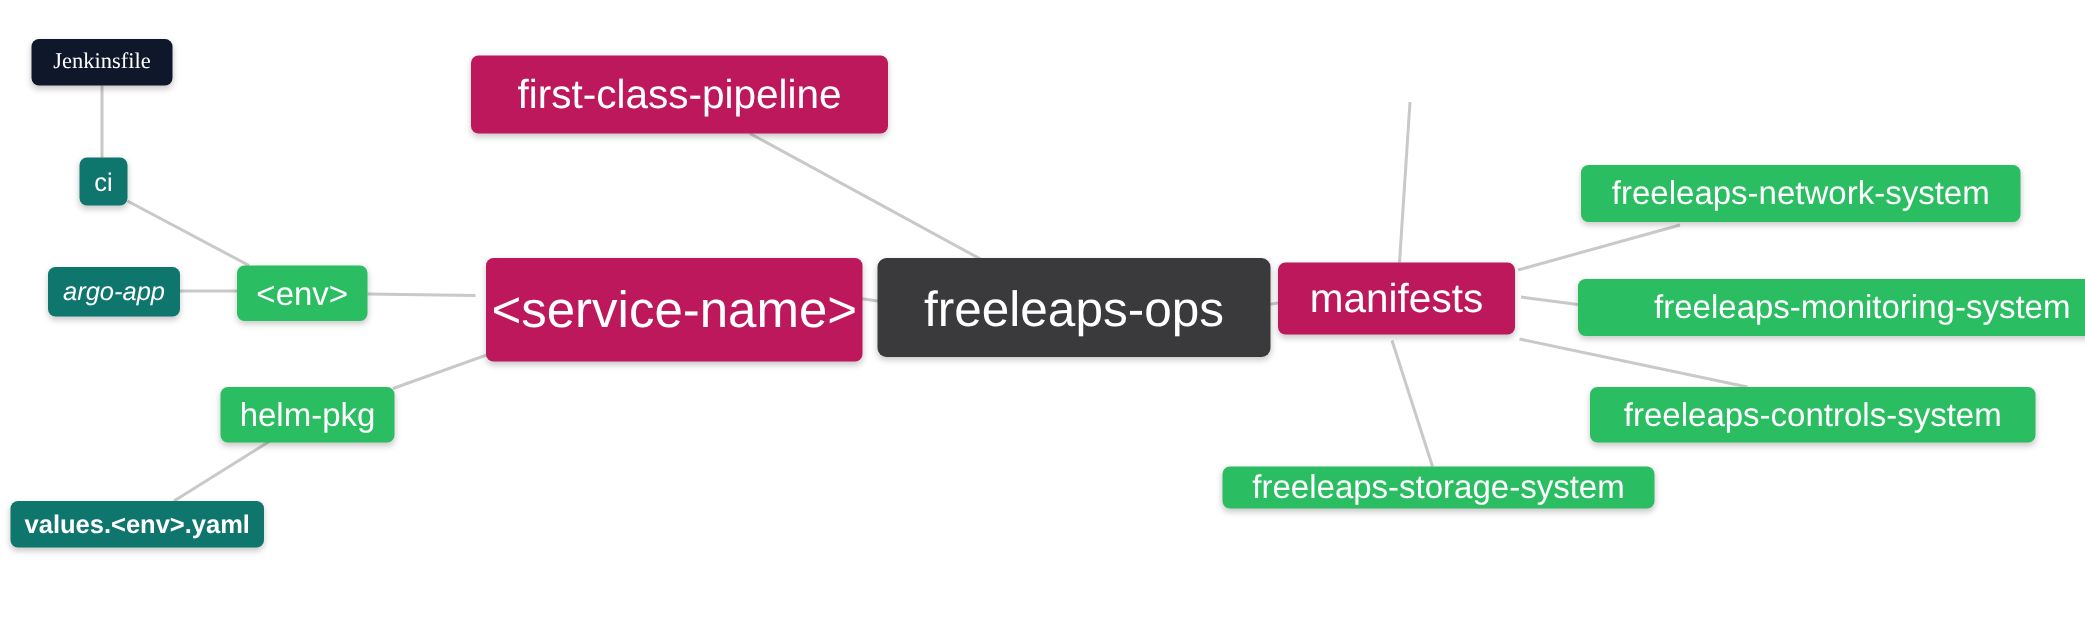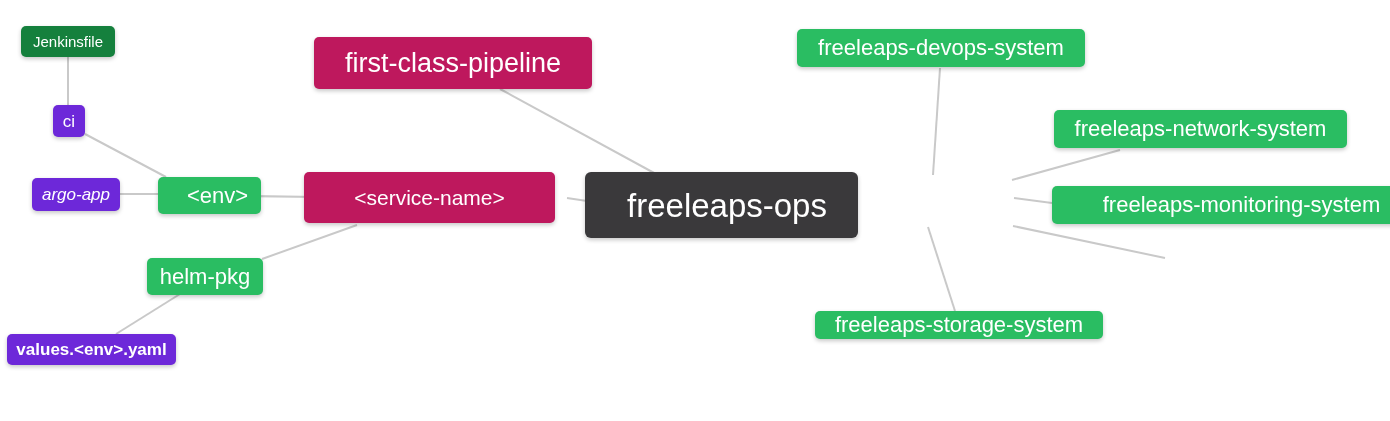--- a/index.html
+++ b/index.html
@@ -29,23 +29,23 @@
     color: #ffffff;
     white-space: nowrap;
     border-radius: 5px;
     box-shadow: 0 2px 4px rgba(0,0,0,0.22);
     cursor: pointer;
     line-height: 1;
     user-select: none;
   }
   .blue   { background: #be185d; }
   .green  { background: #2abd62; }
-  .red    { background: #6d28d9; }
-  .orange { background: #15803d; }
-  .dark   { background: #3a393b; border-radius: 6px; padding-left: 11px; }
+  .red    { background: #0f766e; }
+  .orange { background: #0f172a; font-family: Liberation Serif, serif; }
+  .dark   { background: #3a393b; border-radius: 6px; }
 </style>
 </head>
 <body>
 
 <div id="canvas">
 
   <svg id="edges" viewBox="0 0 1390 421" xmlns="http://www.w3.org/2000/svg">
     <line x1="68" y1="57" x2="68" y2="105"></line>
     <line x1="85" y1="134" x2="166" y2="177"></line>
     <line x1="120" y1="194" x2="158" y2="194"></line>
@@ -61,35 +61,36 @@
     <line x1="1013" y1="226" x2="1165" y2="258"></line>
     <line x1="928" y1="227" x2="955" y2="311"></line>
   </svg>
 
   <div class="node orange" style="left:21px; top:26px; width:94px; height:31px; font-size:15px;">Jenkinsfile</div>
 
   <div class="node red" style="left:53px; top:105px; width:32px; height:32px; font-size:17px;">ci</div>
 
   <div class="node red" style="left:32px; top:178px; width:88px; height:33px; font-size:17px;font-style:italic;">argo-app</div>
 
-  <div class="node green" style="left:158px; top:177px; width:87px; height:37px; font-size:22px;padding-left:16px;">&lt;env&gt;</div>
+  <div class="node green" style="left:158px; top:177px; width:87px; height:37px; font-size:22px;">&lt;env&gt;</div>
 
   <div class="node green" style="left:147px; top:258px; width:116px; height:37px; font-size:22px;">helm-pkg</div>
 
   <div class="node red" style="left:7px; top:334px; width:169px; height:31px; font-size:17px;font-weight:bold;">values.&lt;env&gt;.yaml</div>
 
   <div class="node blue" style="left:314px; top:37px; width:278px; height:52px; font-size:27px;">first-class-pipeline</div>
 
-  <div class="node blue" style="left:304px; top:172px; width:251px; height:51px; font-size:21px;">&lt;service-name&gt;</div>
+  <div class="node blue" style="left:324px; top:172px; width:251px; height:69px; font-size:34px;">&lt;service-name&gt;</div>
 
   <div class="node dark" style="left:585px; top:172px; width:262px; height:66px; font-size:33px;">freeleaps-ops</div>
 
+  <div class="node blue" style="left:852px; top:175px; width:158px; height:48px; font-size:27px;">manifests</div>
 
-  <div class="node green" style="left:797px; top:29px; width:288px; height:38px; font-size:22px;">freeleaps-devops-system</div>
 
   <div class="node green" style="left:1054px; top:110px; width:293px; height:38px; font-size:22px;text-align:right;">freeleaps-network-system</div>
 
   <div class="node green" style="left:1052px; top:186px; width:379px; height:38px; font-size:22px;">freeleaps-monitoring-system</div>
 
+  <div class="node green" style="left:1060px; top:258px; width:297px; height:37px; font-size:22px;">freeleaps-controls-system</div>
 
   <div class="node green" style="left:815px; top:311px; width:288px; height:28px; font-size:22px;">freeleaps-storage-system</div>
 
 </div>
 
 </body></html>

